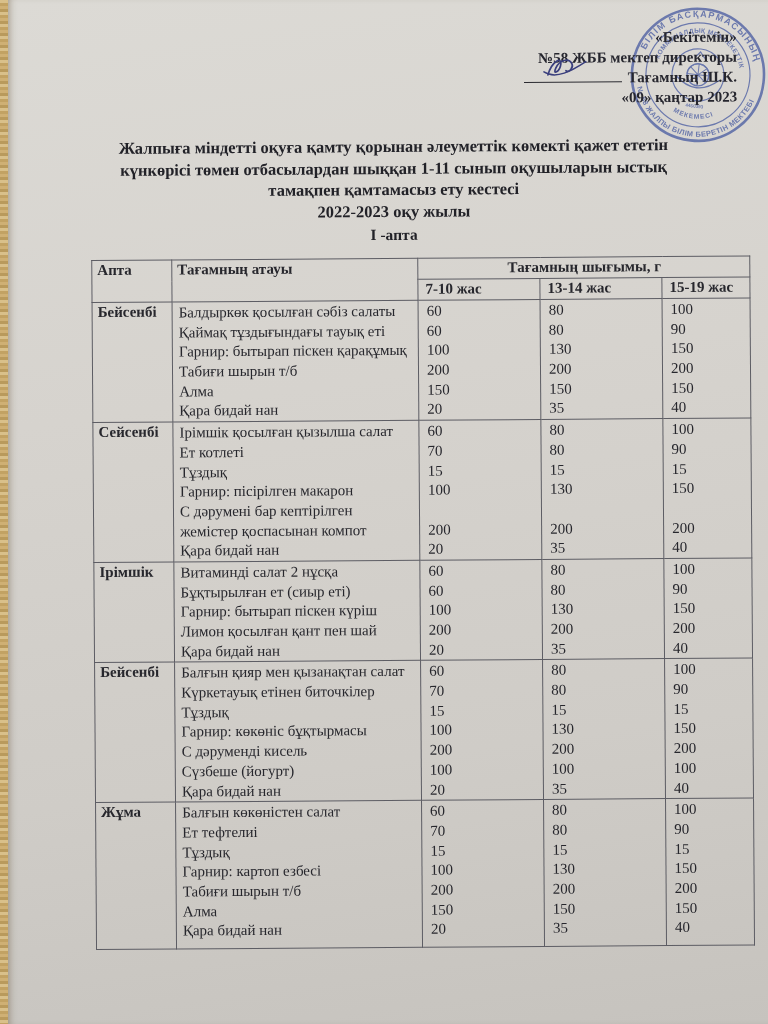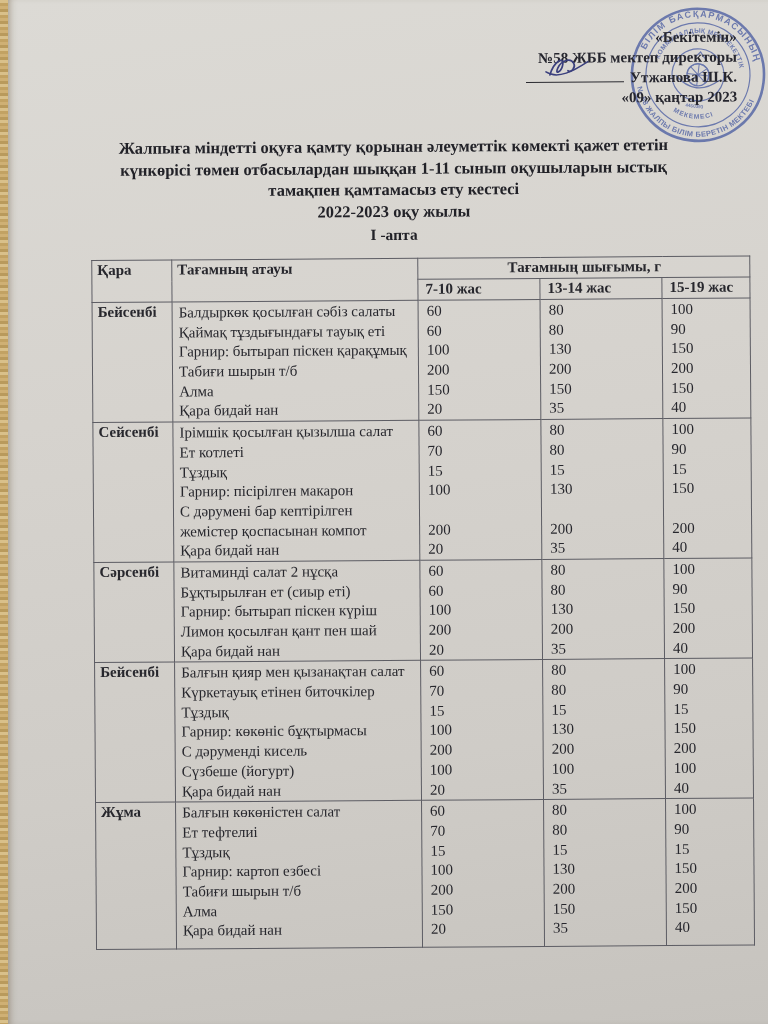--- a/index.html
+++ b/index.html
@@ -96,21 +96,21 @@
         </g>
       </svg>
 
       <div class="approval">
         <div>«Бекітемін»</div>
         <div>№58 ЖББ мектеп директоры</div>
         <div class="sig-row">
           <span class="sig-line"><svg class="signature" viewBox="0 0 62 26" xmlns="http://www.w3.org/2000/svg">
                 <path d="M6,20 C10,6 20,2 19,9 C18,17 10,21 14,13 C18,5 27,3 30,9 C32,13 27,18 24,16" fill="none" stroke="#3a3f7d" stroke-width="1.7" stroke-linecap="round"></path>
                 <path d="M2,17 C14,25 30,16 44,7" fill="none" stroke="#3a3f7d" stroke-width="1.5" stroke-linecap="round"></path>
-              </svg></span><span>Утжанова Ш.К.</span>
+              </svg></span><span>Тағамның Ш.К.</span>
         </div>
         <div>«09» қаңтар 2023</div>
       </div>
 
       <div class="title">
         <div>Жалпыға міндетті оқуға қамту қорынан әлеуметтік көмекті қажет ететін</div>
         <div>күнкөрісі төмен отбасылардан шыққан 1-11 сынып оқушыларын ыстық</div>
         <div>тамақпен қамтамасыз ету кестесі</div>
         <div>2022-2023 оқу жылы</div>
       </div>
@@ -120,21 +120,21 @@
       <table class="menu">
         <colgroup>
           <col style="width:80px">
             <col style="width:246px">
           <col style="width:122px">
             <col style="width:122px">
             <col style="width:88px">
         </colgroup>
         <thead>
           <tr>
-            <th rowspan="2">Қара</th>
+            <th rowspan="2">Апта</th>
             <th rowspan="2">Тағамның атауы</th>
             <th colspan="3" class="c-out">Тағамның шығымы, г</th>
           </tr>
           <tr>
             <th class="c-age">7-10 жас</th>
             <th class="c-age">13-14 жас</th>
             <th class="c-age">15-19 жас</th>
           </tr>
         </thead>
         <tbody id="menu-body">
@@ -206,21 +206,21 @@
                 <div class="line">100</div>
                 <div class="line">90</div>
                 <div class="line">15</div>
                 <div class="line">150</div>
                 <div class="line">&nbsp;</div>
                 <div class="line">200</div>
                 <div class="line">40</div>
               </td>
             </tr>
             <tr>
-              <td class="day">Сәрсенбі</td>
+              <td class="day">Ірімшік</td>
               <td class="dishes">
                 <div class="line">Витаминді салат 2 нұсқа</div>
                 <div class="line">Бұқтырылған ет (сиыр еті)</div>
                 <div class="line">Гарнир: бытырап піскен күріш</div>
                 <div class="line">Лимон қосылған қант пен шай</div>
                 <div class="line">Қара бидай нан</div>
               </td>
               <td class="val">
                 <div class="line">60</div>
                 <div class="line">60</div>

